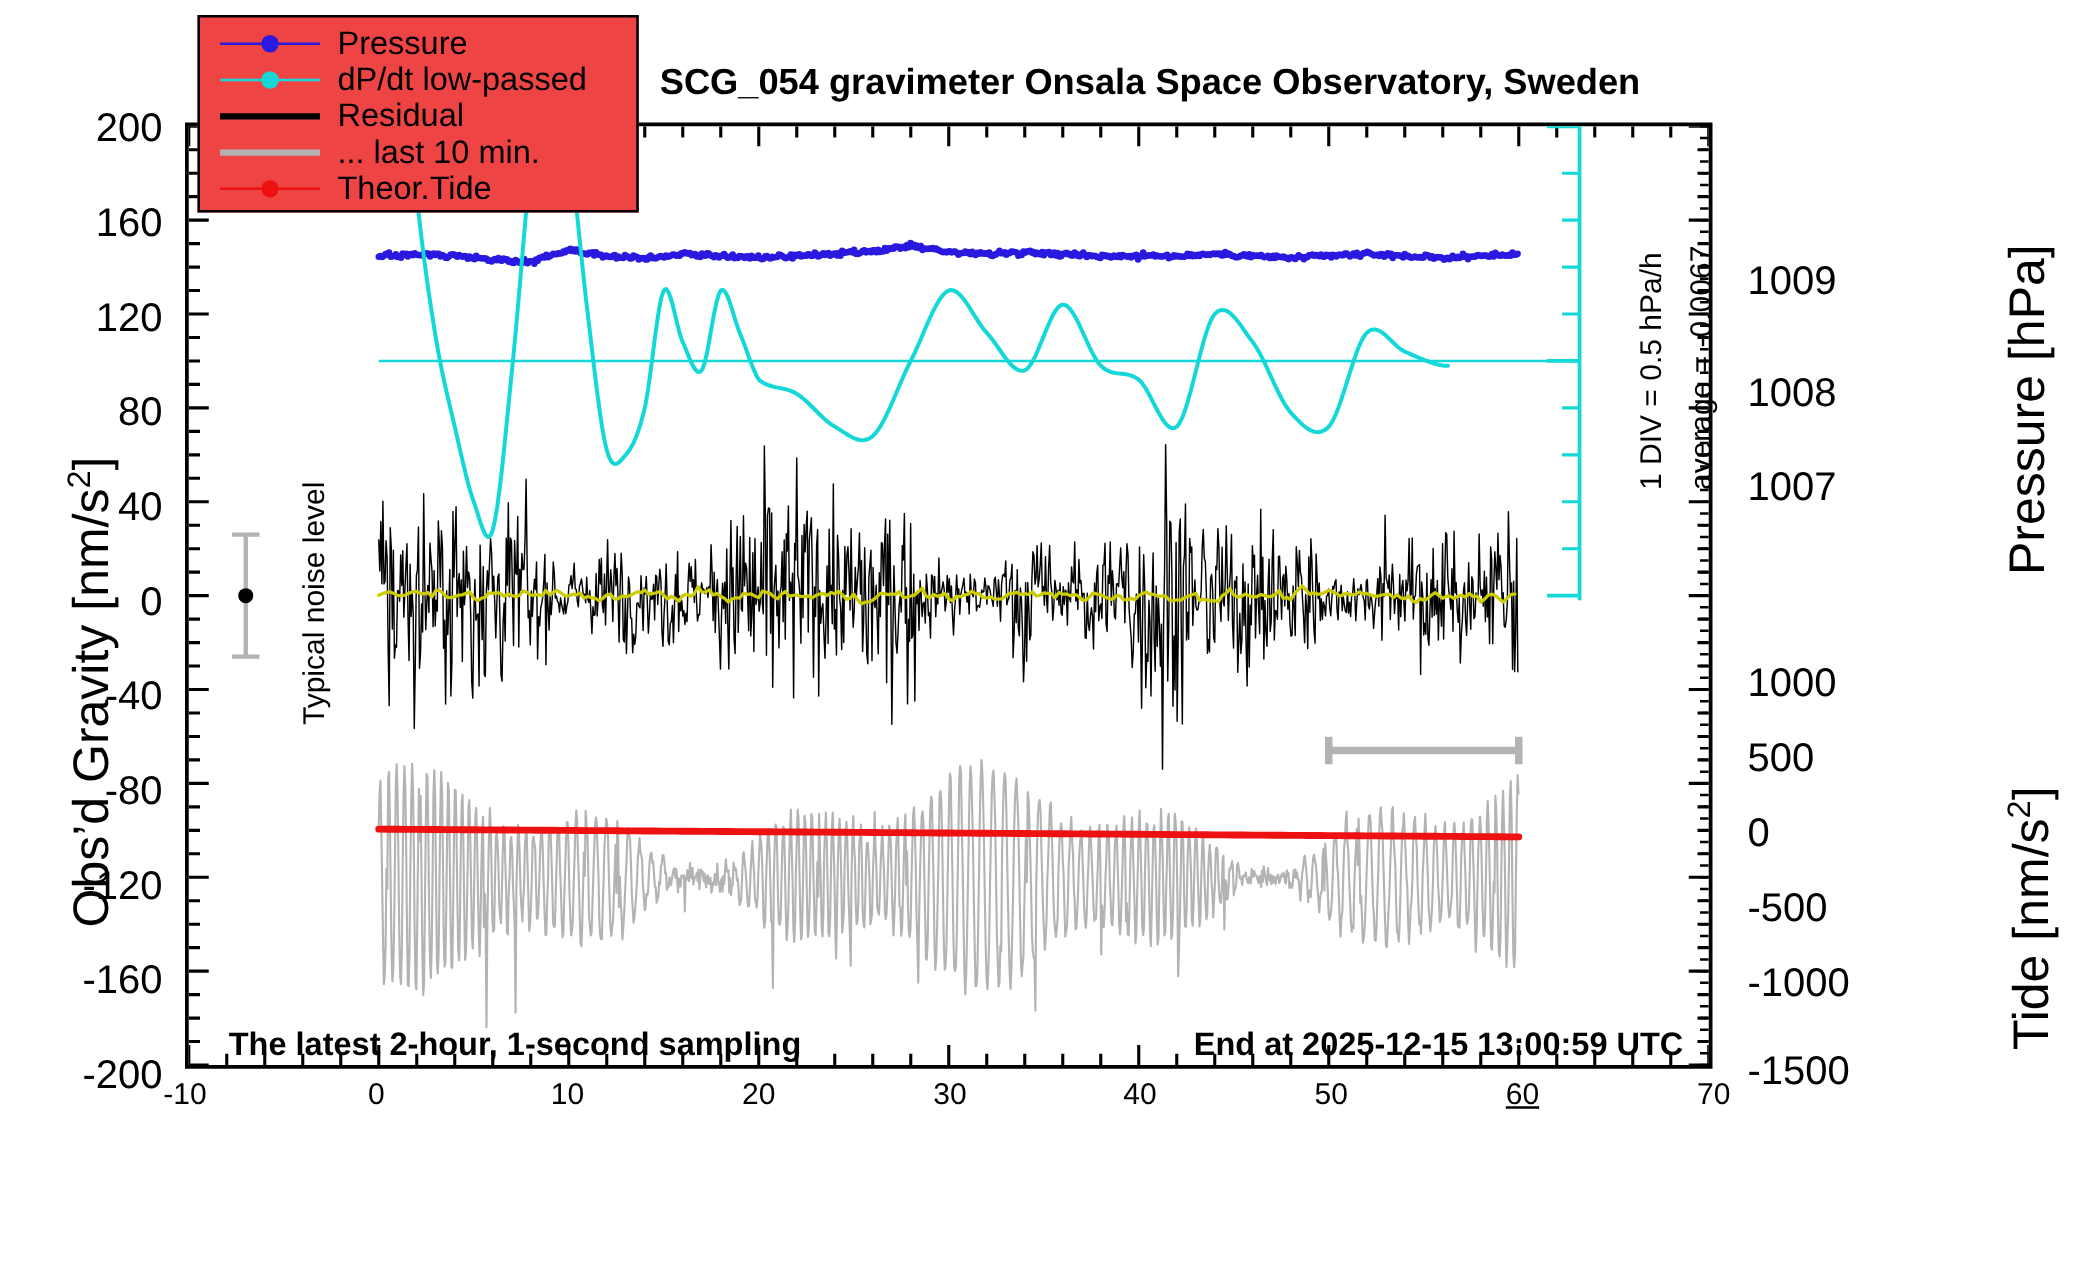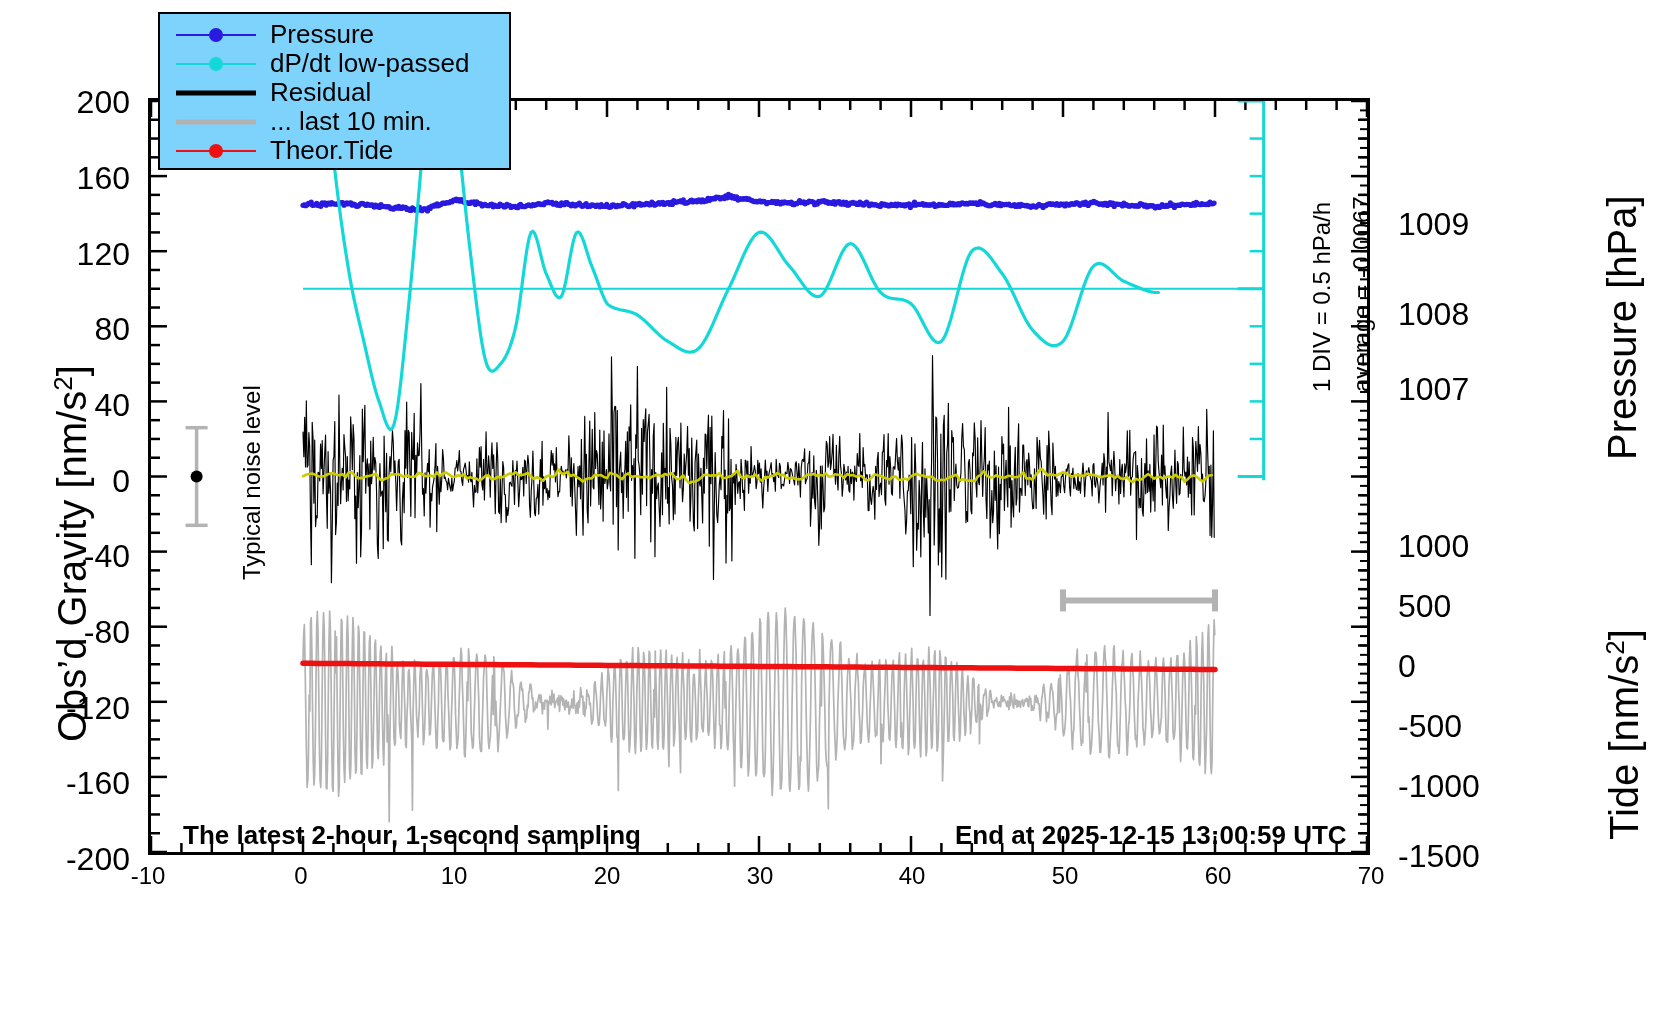--- a/index.html
+++ b/index.html
@@ -24,21 +24,21 @@
 
   #xtitle{position:absolute;left:0;top:900px;width:1420px;text-align:center;
           font-size:42px;}
 
   
   #maintitle{position:absolute;left:420px;top:50px;width:1000px;text-align:center;
              font-size:29px;font-weight:bold;letter-spacing:0px;}
 
   
   #legend{position:absolute;left:158px;top:12px;width:353px;height:158px;
-          background:#7dd3fc;border:2px solid #000;box-sizing:border-box;
+          background:#ef4444;border:2px solid #000;box-sizing:border-box;
           padding:6px 0 0 0;}
   .lrow{display:flex;align-items:center;height:29px;padding-left:14px;}
   .lsym{width:84px;height:29px;position:relative;flex:0 0 84px;}
   .lsym svg{position:absolute;left:0;top:0;}
   .ltext{font-size:26px;padding-left:12px;color:#000;white-space:nowrap;}
 
   
   .anno{position:absolute;font-size:26px;font-weight:bold;white-space:nowrap;}
   #anno-left{left:183px;top:820px;}
   #anno-right{left:955px;top:820px;}
@@ -47,20 +47,21 @@
          transform:rotate(-90deg);}
   #noise-txt{left:238px;top:580px;}
   #div-txt{left:1308px;top:392px;}
   #avg-txt{left:1348px;top:392px;}
 </style>
 </head>
 <body>
 
 <div id="root">
 
+  <div id="maintitle">SCG_054 gravimeter Onsala Space Observatory, Sweden</div>
 
   <div class="vtitle up" id="ytitle-left">
     Obs’d Gravity [nm/s<sup style="font-size:26px">2</sup>]
   </div>
 
   <div class="vtitle up" id="ytitle-press">Pressure [hPa]</div>
   <div class="vtitle up" id="ytitle-tide">
     Tide [nm/s<sup style="font-size:26px">2</sup>]
   </div>
 
@@ -77,21 +78,21 @@
   <div class="ylab-left" style="left:10px;  top:765px;">-160</div>
   <div class="ylab-left" style="left:10px;  top:841px;">-200</div>
 
   <div class="xlab" style="left:108px; top:862px;">-10</div>
   <div class="xlab" style="left:261px; top:862px;">0</div>
   <div class="xlab" style="left:414px; top:862px;">10</div>
   <div class="xlab" style="left:567px; top:862px;">20</div>
   <div class="xlab" style="left:720px; top:862px;">30</div>
   <div class="xlab" style="left:872px; top:862px;">40</div>
   <div class="xlab" style="left:1025px;top:862px;">50</div>
-  <div class="xlab" style="left:1178px;top:862px;">60</div>
+  <div class="xlab" style="left:1178px;top:862px;text-decoration:underline;">60</div>
   <div class="xlab" style="left:1331px;top:862px;">70</div>
 
   <div class="ylab-right" style="left:1398px;top:206px;">1009</div>
   <div class="ylab-right" style="left:1398px;top:296px;">1008</div>
   <div class="ylab-right" style="left:1398px;top:371px;">1007</div>
 
   <div class="ylab-right" style="left:1398px;top:528px;">1000</div>
   <div class="ylab-right" style="left:1398px;top:588px;">500</div>
   <div class="ylab-right" style="left:1398px;top:648px;">0</div>
   <div class="ylab-right" style="left:1398px;top:708px;">-500</div>

